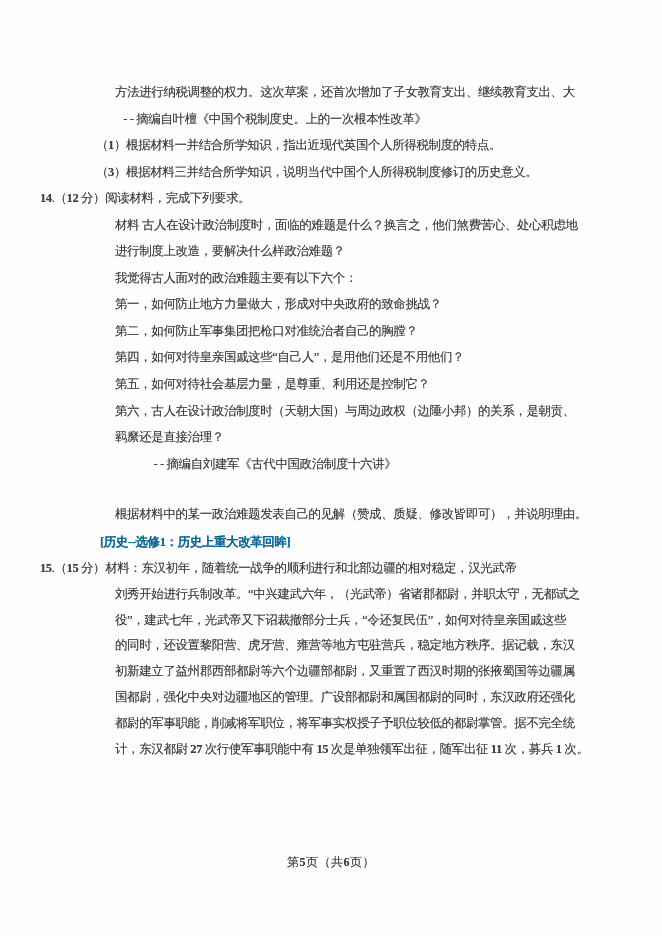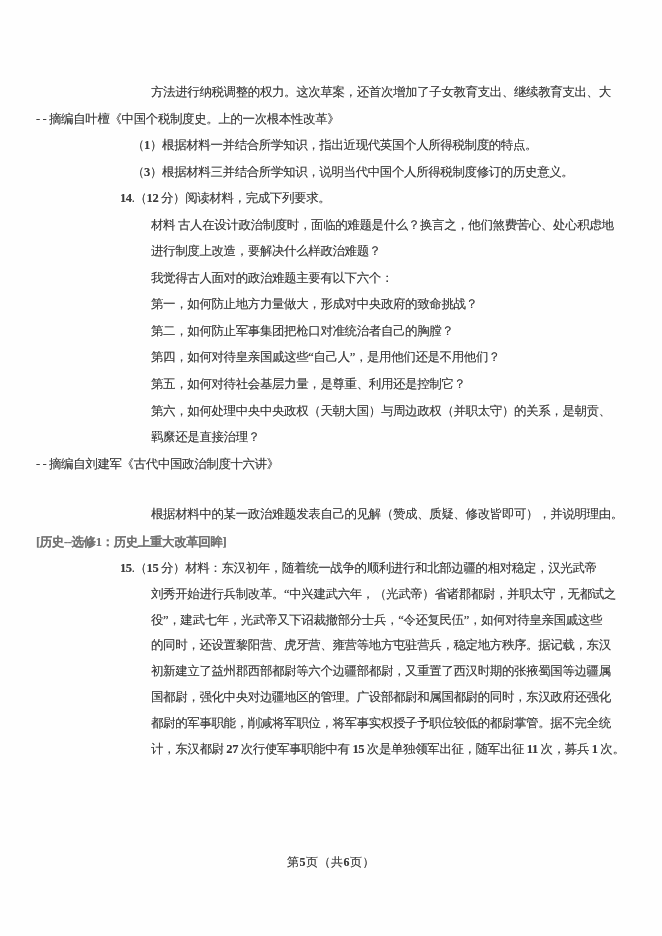--- a/index.html
+++ b/index.html
@@ -8,39 +8,39 @@
     background: #ffffff;
     font-family: "Liberation Serif", "DejaVu Serif", serif;
   }
   .page {
     position: relative;
     width: 662px; height: 936px;
     background: #fefefe;
     color: #3c3c3c;
     overflow: hidden;
   }
-  .content { position: absolute; top: 79px; left: 0; right: 15px; margin-left: 36px; }
+  .content { position: absolute; top: 79px; left: 0; right: 15px; }
   .line {
     white-space: nowrap;
     font-size: 12.5px;
     letter-spacing: -0.4px;
     text-shadow: 0 0 0.6px rgba(70,70,70,0.55);
   }
   
   .sec-a .line { height: 26.55px; line-height: 26.55px; }
   .sec-b { margin-top: 24px; }
   .sec-b .line { height: 27.9px;  line-height: 27.9px; }
   .sec-c .line { height: 27px;    line-height: 27px; }
   .sec-d .line { height: 25.8px;  line-height: 25.8px; }
   
   .t-body   { padding-left: 115px; }
   .t-sub    { padding-left: 96px; }
-  .t-qnum   { padding-left: 84px; }
-  .t-attr   { text-align: left; padding-right: 97px; }
-  .t-header { font-weight: bold; color: #737373; }
+  .t-qnum   { padding-left: 40px; }
+  .t-attr   { text-align: center; padding-right: 97px; }
+  .t-header { padding-left: 100px; font-weight: bold; color: #0369a1; }
   .line b { font-weight: 700; }
   .footer {
     position: absolute;
     top: 854px; left: 0; right: 0;
     text-align: center;
     font-size: 12px;
     letter-spacing: 0.5px;
     color: #3c3c3c;
     text-shadow: 0 0 0.6px rgba(70,70,70,0.55);
   }
@@ -56,21 +56,21 @@
         <div class="line t-sub">（<b>1</b>）根据材料一并结合所学知识，指出近现代英国个人所得税制度的特点。</div>
         <div class="line t-sub">（<b>3</b>）根据材料三并结合所学知识，说明当代中国个人所得税制度修订的历史意义。</div>
         <div class="line t-qnum"><b>14</b>.（<b>12</b> 分）阅读材料，完成下列要求。</div>
         <div class="line t-body">材料 古人在设计政治制度时，面临的难题是什么？换言之，他们煞费苦心、处心积虑地</div>
         <div class="line t-body">进行制度上改造，要解决什么样政治难题？</div>
         <div class="line t-body">我觉得古人面对的政治难题主要有以下六个：</div>
         <div class="line t-body">第一，如何防止地方力量做大，形成对中央政府的致命挑战？</div>
         <div class="line t-body">第二，如何防止军事集团把枪口对准统治者自己的胸膛？</div>
         <div class="line t-body">第四，如何对待皇亲国戚这些“自己人”，是用他们还是不用他们？</div>
         <div class="line t-body">第五，如何对待社会基层力量，是尊重、利用还是控制它？</div>
-        <div class="line t-body">第六，如何处理中央中央政权（天朝大国）与周边政权（并职太守）的关系，是朝贡、</div>
+        <div class="line t-body">第六，古人在设计政治制度时（天朝大国）与周边政权（边陲小邦）的关系，是朝贡、</div>
         <div class="line t-body">羁縻还是直接治理？</div>
         <div class="line t-attr">- - 摘编自刘建军《古代中国政治制度十六讲》</div>
       </div>
       <div class="sec sec-b">
         <div class="line t-body">根据材料中的某一政治难题发表自己的见解（赞成、质疑、修改皆即可），并说明理由。</div>
       </div>
       <div class="sec sec-c">
         <div class="line t-header">[历史--选修<b>1</b>：历史上重大改革回眸]</div>
       </div>
       <div class="sec sec-d">

